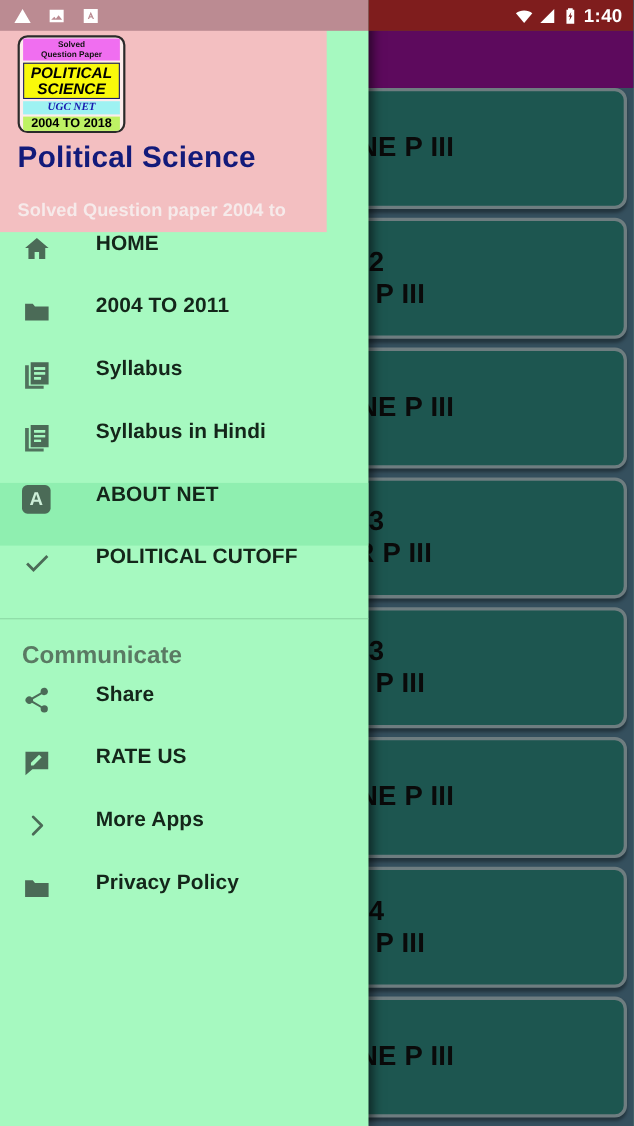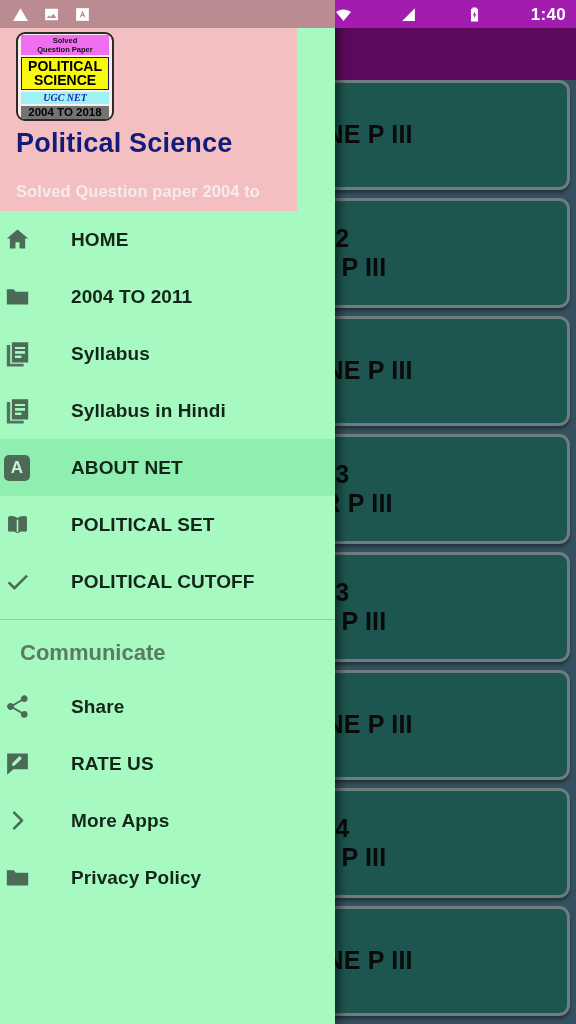--- a/index.html
+++ b/index.html
@@ -38,24 +38,24 @@
     background: #bb8b92;
     display: flex;
     align-items: center;
     padding-left: 12px;
     box-sizing: border-box;
     gap: 14px;
   }
   .status-right {
     width: 241px;
     height: 28px;
-    background: #a21caf;
-    display: flex;
-    align-items: center;
-    justify-content: space-between;
+    background: #7f1d1d;
+    display: flex;
+    align-items: center;
+    justify-content: flex-end;
     padding-right: 10px;
     box-sizing: border-box;
     gap: 4px;
   }
   .sicon { width: 17px; height: 17px; display: block; }
   .clock {
     color: #ffffff;
     font-size: 17px;
     font-weight: bold;
     letter-spacing: 0.3px;
@@ -156,32 +156,33 @@
   }
   .ic-title {
     background: #f9f90a;
     color: #000;
     font-size: 14px;
     flex-direction: column;
     line-height: 1.02;
     border: 1px solid #1a1a6e;
     margin: 1px 3px;
     padding: 1px 0;
+    font-style: italic;
   }
   .ic-ugc {
     background: #9ef2f2;
     color: #1a1ab0;
     font-size: 10px;
     font-style: italic;
     font-family: "Liberation Serif", serif;
     margin: 1px 3px;
     padding: 1px 0;
   }
   .ic-years {
-    background: #737373;
+    background: #bef264;
     color: #000;
     font-size: 11.5px;
     margin: 1px 3px 2px 3px;
     padding: 1px 0;
   }
   .drawer-title {
     position: absolute;
     left: 16px;
     top: 128px;
     color: #121a7a;
@@ -199,23 +200,22 @@
     letter-spacing: 0.1px;
   }
 
   .menu {
     position: absolute;
     top: 211px; left: 0;
     width: 335px;
   }
   .menu-item {
     display: flex;
-    align-items: center;
     height: 57px;
-    padding-left: 4px;
+    padding-left: 20px;
     box-sizing: border-box;
   }
   .menu-item.selected { background: #8fefb0; }
   .menu-icon {
     width: 34px;
     min-width: 34px;
     height: 30px;
     display: flex;
     align-items: center;
     justify-content: flex-start;
@@ -352,29 +352,20 @@
       </div>
       <div class="menu-item selected">
         <span class="menu-icon">
           <span class="badge-a">A</span>
         </span>
         <span class="menu-label">ABOUT NET</span>
       </div>
       <div class="menu-item">
         <span class="menu-icon">
           <svg width="27" height="27" viewBox="0 0 24 24" fill="#4b6b57">
-            <path d="M12 6.2C10.2 4.6 7.4 4 4.6 4.6A1.3 1.3 0 0 0 3.6 5.9v11.3c0 .8.8 1.4 1.6 1.2 2.2-.5 4.6-.1 5.9 1.1h1.8c1.3-1.2 3.7-1.6 5.9-1.1.8.2 1.6-.4 1.6-1.2V5.9c0-.6-.4-1.2-1-1.3C16.6 4 13.8 4.6 12 6.2z"></path>
-            <path d="M11.3 7.8h1.4v11h-1.4z" fill="#a6f9c0"></path>
-          </svg>
-        </span>
-        <span class="menu-label">POLITICAL SET</span>
-      </div>
-      <div class="menu-item">
-        <span class="menu-icon">
-          <svg width="27" height="27" viewBox="0 0 24 24" fill="#4b6b57">
             <path d="M9.3 16.3 4.9 11.9l-1.6 1.6 6 6 12-12-1.6-1.6L9.3 16.3z"></path>
           </svg>
         </span>
         <span class="menu-label">POLITICAL CUTOFF</span>
       </div>
       <div class="menu-divider"></div>
       <div class="menu-section">Communicate</div>
       <div class="menu-item">
         <span class="menu-icon">
           <svg width="27" height="27" viewBox="0 0 24 24" fill="#4b6b57">

